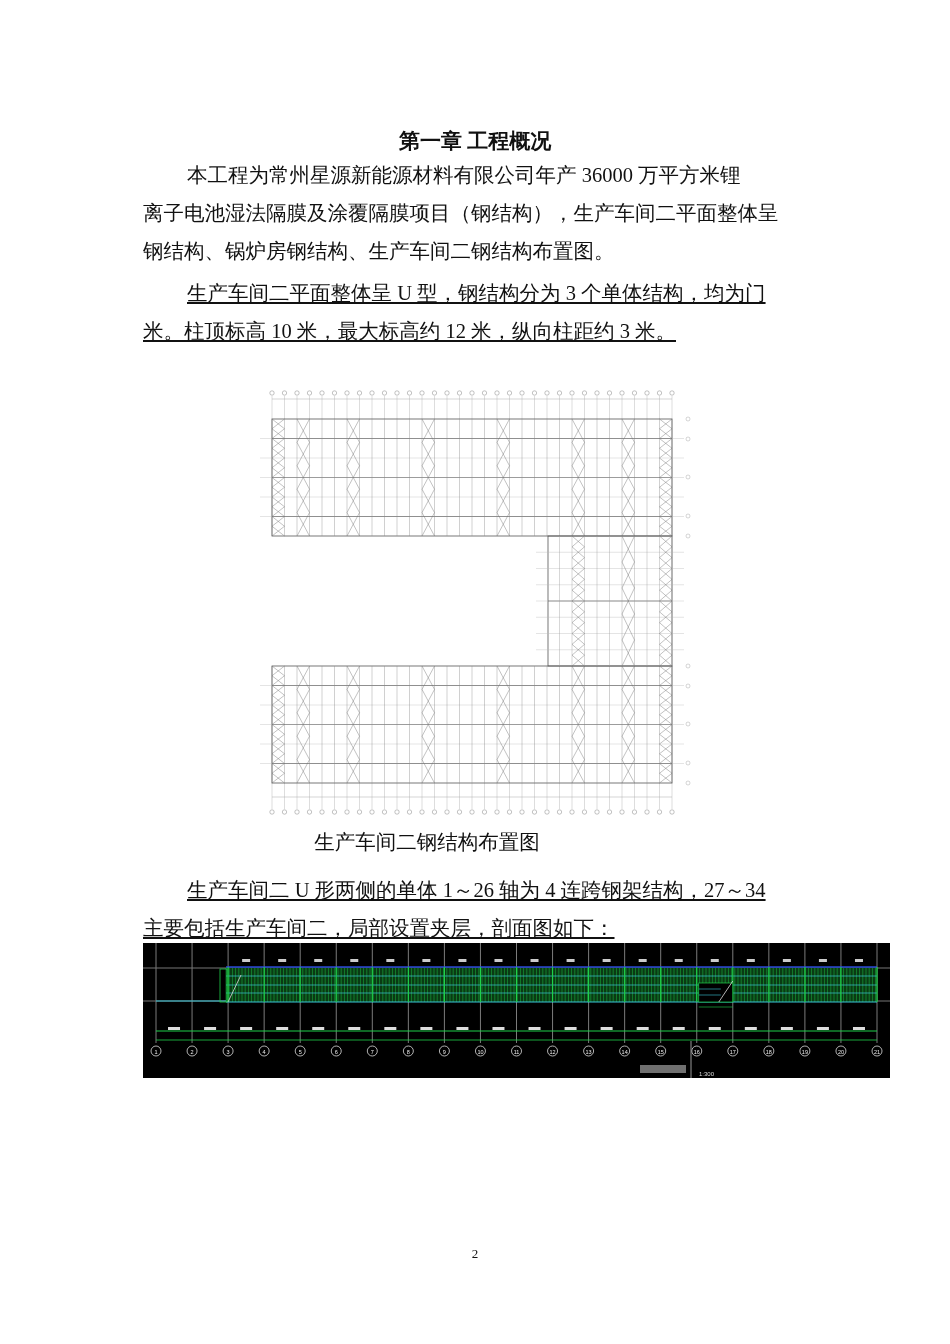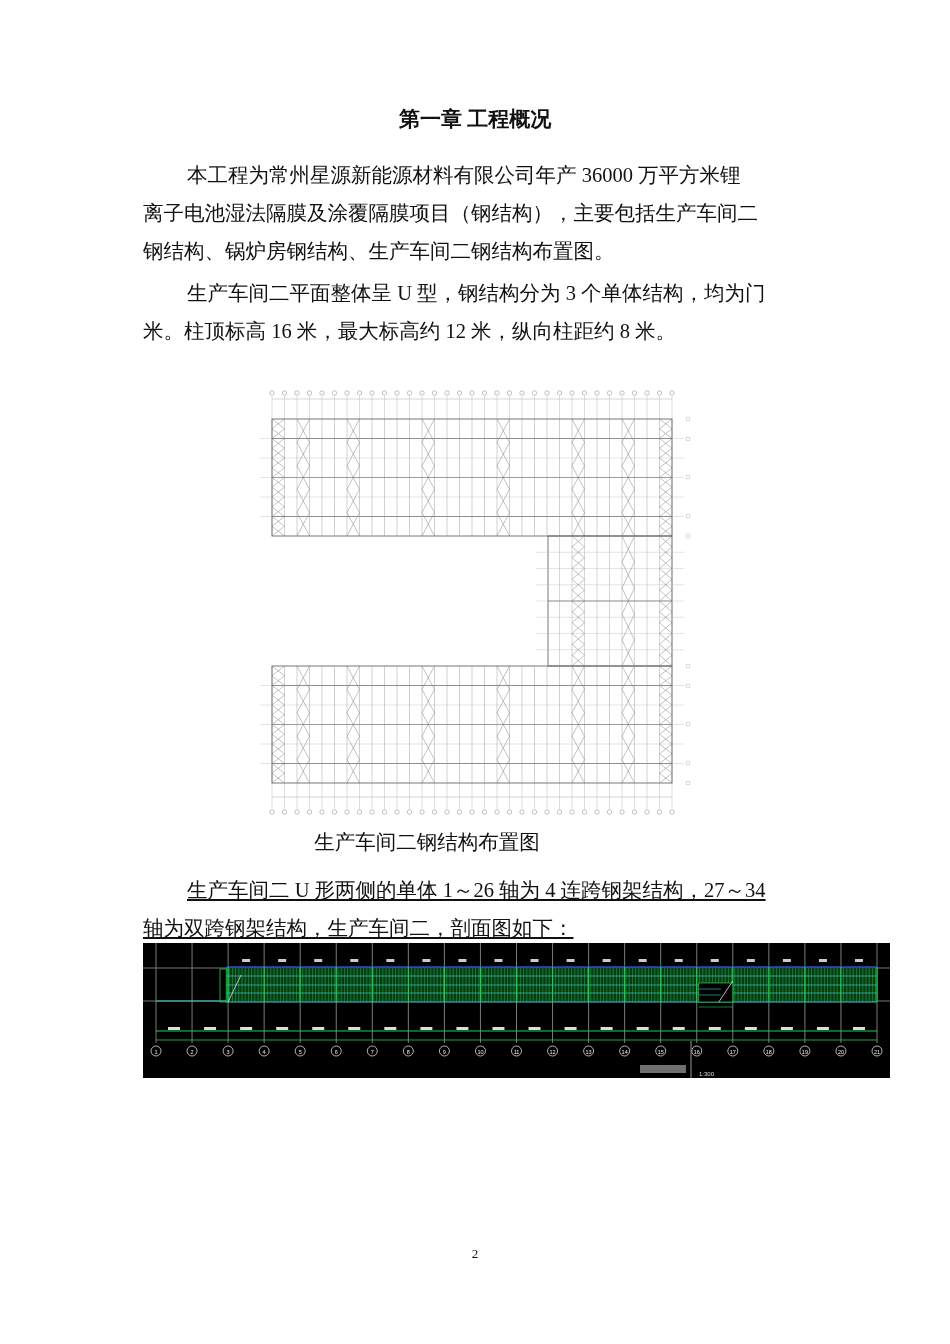--- a/index.html
+++ b/index.html
@@ -1,44 +1,44 @@
 <!DOCTYPE html>
 <html><head>
 <meta charset="utf-8">
 <style>
   html, body { margin: 0; padding: 0; background: #ffffff; }
   body { width: 950px; height: 1344px; position: relative; overflow: hidden;
          font-family: "Liberation Serif", "DejaVu Serif", serif; color: #111; }
   .page { position: absolute; left: 0; top: 0; width: 950px; height: 1344px; }
-  .heading { position: absolute; left: 0; width: 950px; top: 104px; text-align: center;
+  .heading { position: absolute; left: 0; width: 950px; top: 126px; text-align: center;
              font-size: 21px; font-weight: bold; line-height: 30px; }
   .para { position: absolute; left: 143px; width: 667px; font-size: 20.5px;
           line-height: 38px; text-align: justify; margin-top: 8px; }
   .para .line { display: block; white-space: nowrap; height: 38px; }
   .indent { padding-left: 44px; }
   .caption { position: absolute; left: 0; width: 854px; text-align: center; font-size: 20.5px; line-height: 30px; }
   .fig { position: absolute; }
   .page-num { position: absolute; left: 0; width: 950px; top: 1246px; text-align: center; font-size: 13px; }
 </style>
 </head>
 <body>
 
 <div class="page">
 
   <div class="heading">第一章 工程概况</div>
 
   <div class="para" style="top:148px;">
     <span class="line indent">本工程为常州星源新能源材料有限公司年产 36000 万平方米锂</span>
-    <span class="line">离子电池湿法隔膜及涂覆隔膜项目（钢结构），主要包括生产车间二</span>
+    <span class="line">离子电池湿法隔膜及涂覆隔膜项目（钢结构），生产车间二平面整体呈</span>
     <span class="line">钢结构、锅炉房钢结构、生产车间二钢结构布置图。</span>
   </div>
 
-  <div class="para" style="top:266px;">
+  <div class="para" style="top:266px;text-decoration:underline;">
     <span class="line indent">生产车间二平面整体呈 U 型，钢结构分为 3 个单体结构，均为门</span>
-    <span class="line">米。柱顶标高 16 米，最大标高约 12 米，纵向柱距约 8 米。</span>
+    <span class="line">米。柱顶标高 10 米，最大标高约 12 米，纵向柱距约 3 米。</span>
   </div>
 
   <svg class="fig" style="left:255px; top:385px;" width="440" height="432" viewBox="0 0 440 432" id="planSvg">
       <circle cx="17" cy="8" r="2.2" fill="none" stroke="#999" stroke-width="0.6"></circle>
       <line x1="17" y1="11" x2="17" y2="34" stroke="#bbb" stroke-width="0.5"></line>
       <circle cx="17" cy="427" r="2.2" fill="none" stroke="#999" stroke-width="0.6"></circle>
       <line x1="17" y1="398" x2="17" y2="424" stroke="#bbb" stroke-width="0.5"></line>
       <circle cx="29.5" cy="8" r="2.2" fill="none" stroke="#999" stroke-width="0.6"></circle>
       <line x1="29.5" y1="11" x2="29.5" y2="34" stroke="#bbb" stroke-width="0.5"></line>
       <circle cx="29.5" cy="427" r="2.2" fill="none" stroke="#999" stroke-width="0.6"></circle>
@@ -418,21 +418,21 @@
       <circle cx="433" cy="301" r="2" fill="none" stroke="#aaa" stroke-width="0.5"></circle>
       <circle cx="433" cy="339" r="2" fill="none" stroke="#aaa" stroke-width="0.5"></circle>
       <circle cx="433" cy="378" r="2" fill="none" stroke="#aaa" stroke-width="0.5"></circle>
       <circle cx="433" cy="398" r="2" fill="none" stroke="#aaa" stroke-width="0.5"></circle>
     </svg>
 
   <div class="caption" style="top:827px;">生产车间二钢结构布置图</div>
 
   <div class="para" style="top:863px;text-decoration:underline;">
     <span class="line indent">生产车间二 U 形两侧的单体 1～26 轴为 4 连跨钢架结构，27～34</span>
-    <span class="line">轴为双跨钢架结构，生产车间二，剖面图如下：</span>
+    <span class="line">主要包括生产车间二，局部设置夹层，剖面图如下：</span>
   </div>
 
   <svg class="fig" style="left:143px; top:943px;" width="747" height="135" viewBox="0 0 747 135" id="cadSvg">
       <rect x="0" y="0" width="747" height="135" fill="#000000"></rect>
       <line x1="13" y1="0" x2="13" y2="100" stroke="#9a9a9a" stroke-width="0.8"></line>
       <line x1="49.05" y1="0" x2="49.05" y2="100" stroke="#9a9a9a" stroke-width="0.8"></line>
       <line x1="85.1" y1="0" x2="85.1" y2="100" stroke="#9a9a9a" stroke-width="0.8"></line>
       <line x1="121.15" y1="0" x2="121.15" y2="100" stroke="#9a9a9a" stroke-width="0.8"></line>
       <line x1="157.2" y1="0" x2="157.2" y2="100" stroke="#9a9a9a" stroke-width="0.8"></line>
       <line x1="193.25" y1="0" x2="193.25" y2="100" stroke="#9a9a9a" stroke-width="0.8"></line>

